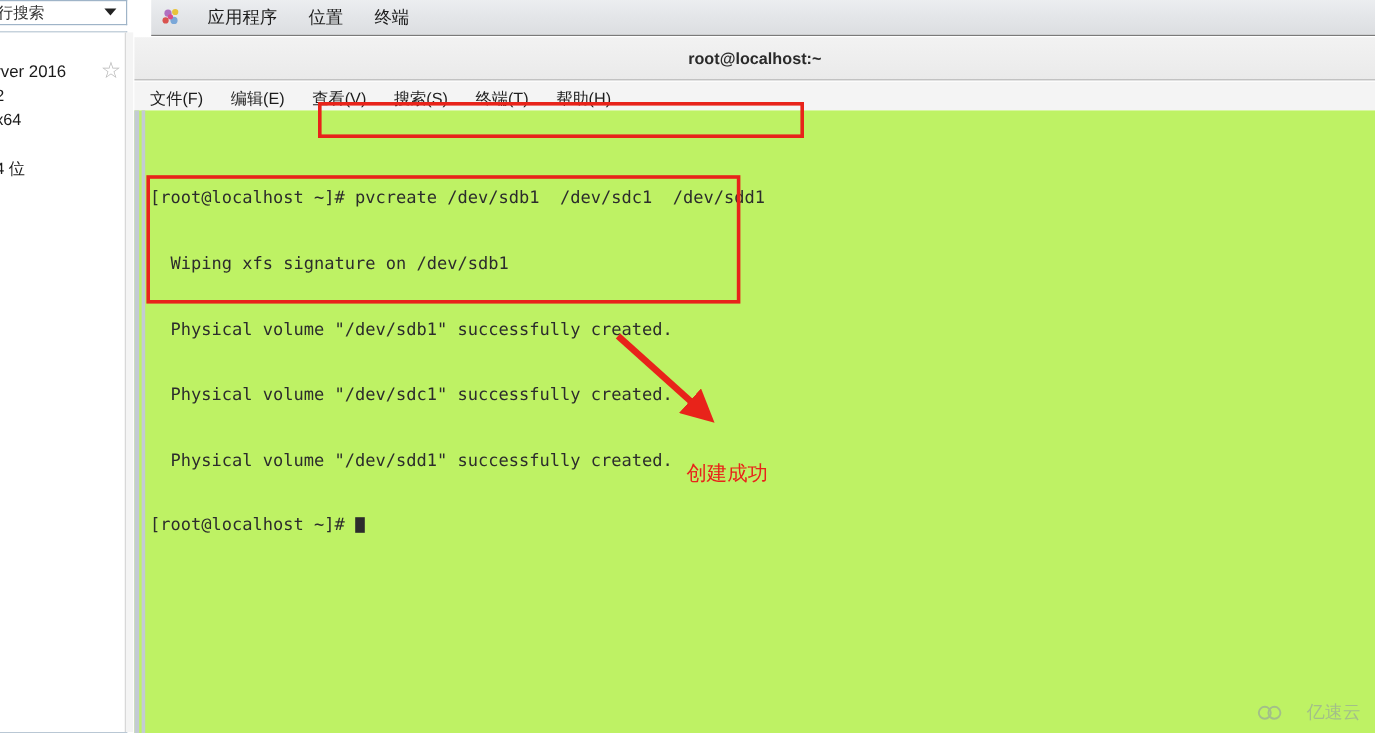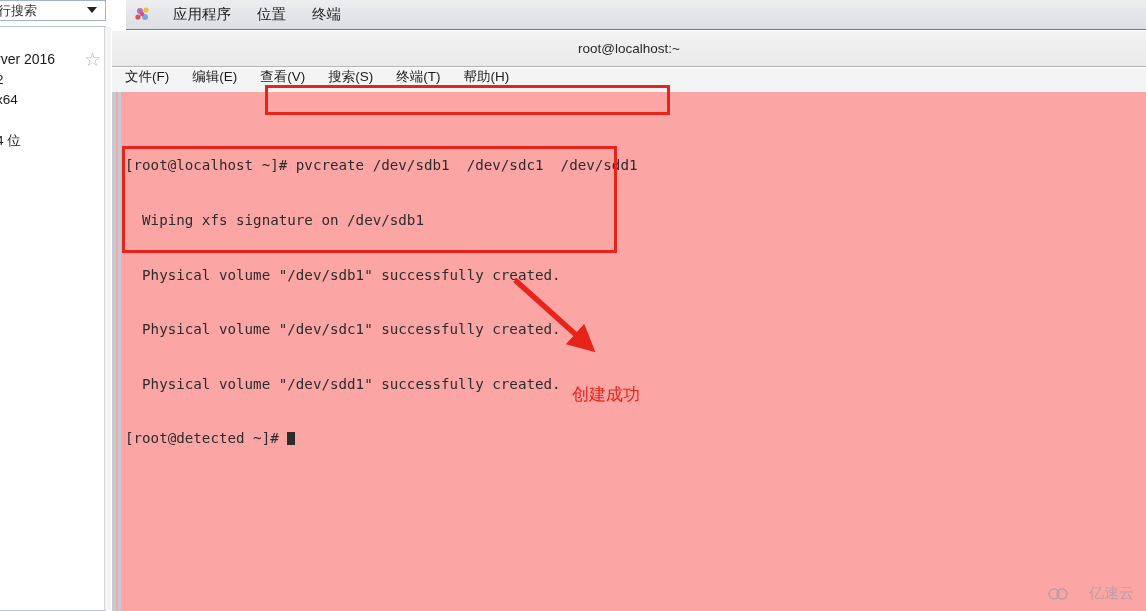--- a/index.html
+++ b/index.html
@@ -48,30 +48,30 @@
   .term-window {
     position: absolute; left: 112px; top: 31px; width: 1034px; height: 580px;
     background: #ffffff;
   }
   .term-title {
     position: absolute; left: 0; top: 0; width: 1034px; height: 36px;
     background: linear-gradient(to bottom, #f2f2f2 0%, #eaeaea 100%);
     border-bottom: 1px solid #b4b4b4;
     display: flex; align-items: center; justify-content: center;
   }
-  .term-title-text { font-size: 13.5px; font-weight: normal; color: #2a2a2a; }
+  .term-title-text { font-size: 13.5px; font-weight: bold; color: #2a2a2a; }
   .term-menubar {
     position: absolute; left: 0; top: 37px; width: 1034px; height: 24px;
     background: #f4f4f4;
-    display: flex; align-items: flex-start; padding-left: 13px;
+    display: flex; align-items: flex-end; padding-left: 13px;
   }
   .menu-item { font-size: 13.5px; color: #1c1c1c; margin-right: 23px; white-space: nowrap; }
   .term-body {
     position: absolute; left: 0; top: 61px; width: 1034px; height: 519px;
-    background: #fca5a5;
+    background: #bef264;
   }
   .term-scroll-l { position: absolute; left: 0px; top: 0; width: 4px; height: 519px; background: #c3cbd3; }
   .term-scroll-l2 { position: absolute; left: 6px; top: 0; width: 3px; height: 519px; background: #c3cbd3; }
 
   .term-text {
     position: absolute; left: 13px; top: 28px; width: 1000px;
     font-family: "DejaVu Sans Mono", "Liberation Mono", monospace;
     font-size: 14.2px; line-height: 18.2px; color: #2c2c2c;
     white-space: pre;
   }
@@ -154,21 +154,21 @@
     <div class="term-body">
       <div class="term-scroll-l"></div>
       <div class="term-scroll-l2"></div>
 
       <div class="term-text">
         <div class="term-line">[root@localhost ~]# pvcreate /dev/sdb1  /dev/sdc1  /dev/sdd1</div>
         <div class="term-line">  Wiping xfs signature on /dev/sdb1</div>
         <div class="term-line">  Physical volume "/dev/sdb1" successfully created.</div>
         <div class="term-line">  Physical volume "/dev/sdc1" successfully created.</div>
         <div class="term-line">  Physical volume "/dev/sdd1" successfully created.</div>
-        <div class="term-line"><span>[root@detected ~]# </span><span class="cursor"></span></div>
+        <div class="term-line"><span>[root@localhost ~]# </span><span class="cursor"></span></div>
       </div>
     </div>
   </div>
 
   <div class="redbox" id="redbox-cmd"></div>
   <div class="redbox" id="redbox-out"></div>
 
   <svg class="arrow-svg" viewBox="0 0 110 90">
     <defs>
       <marker id="arrowhead" markerWidth="5" markerHeight="5" refX="2.2" refY="2.5" orient="auto">

